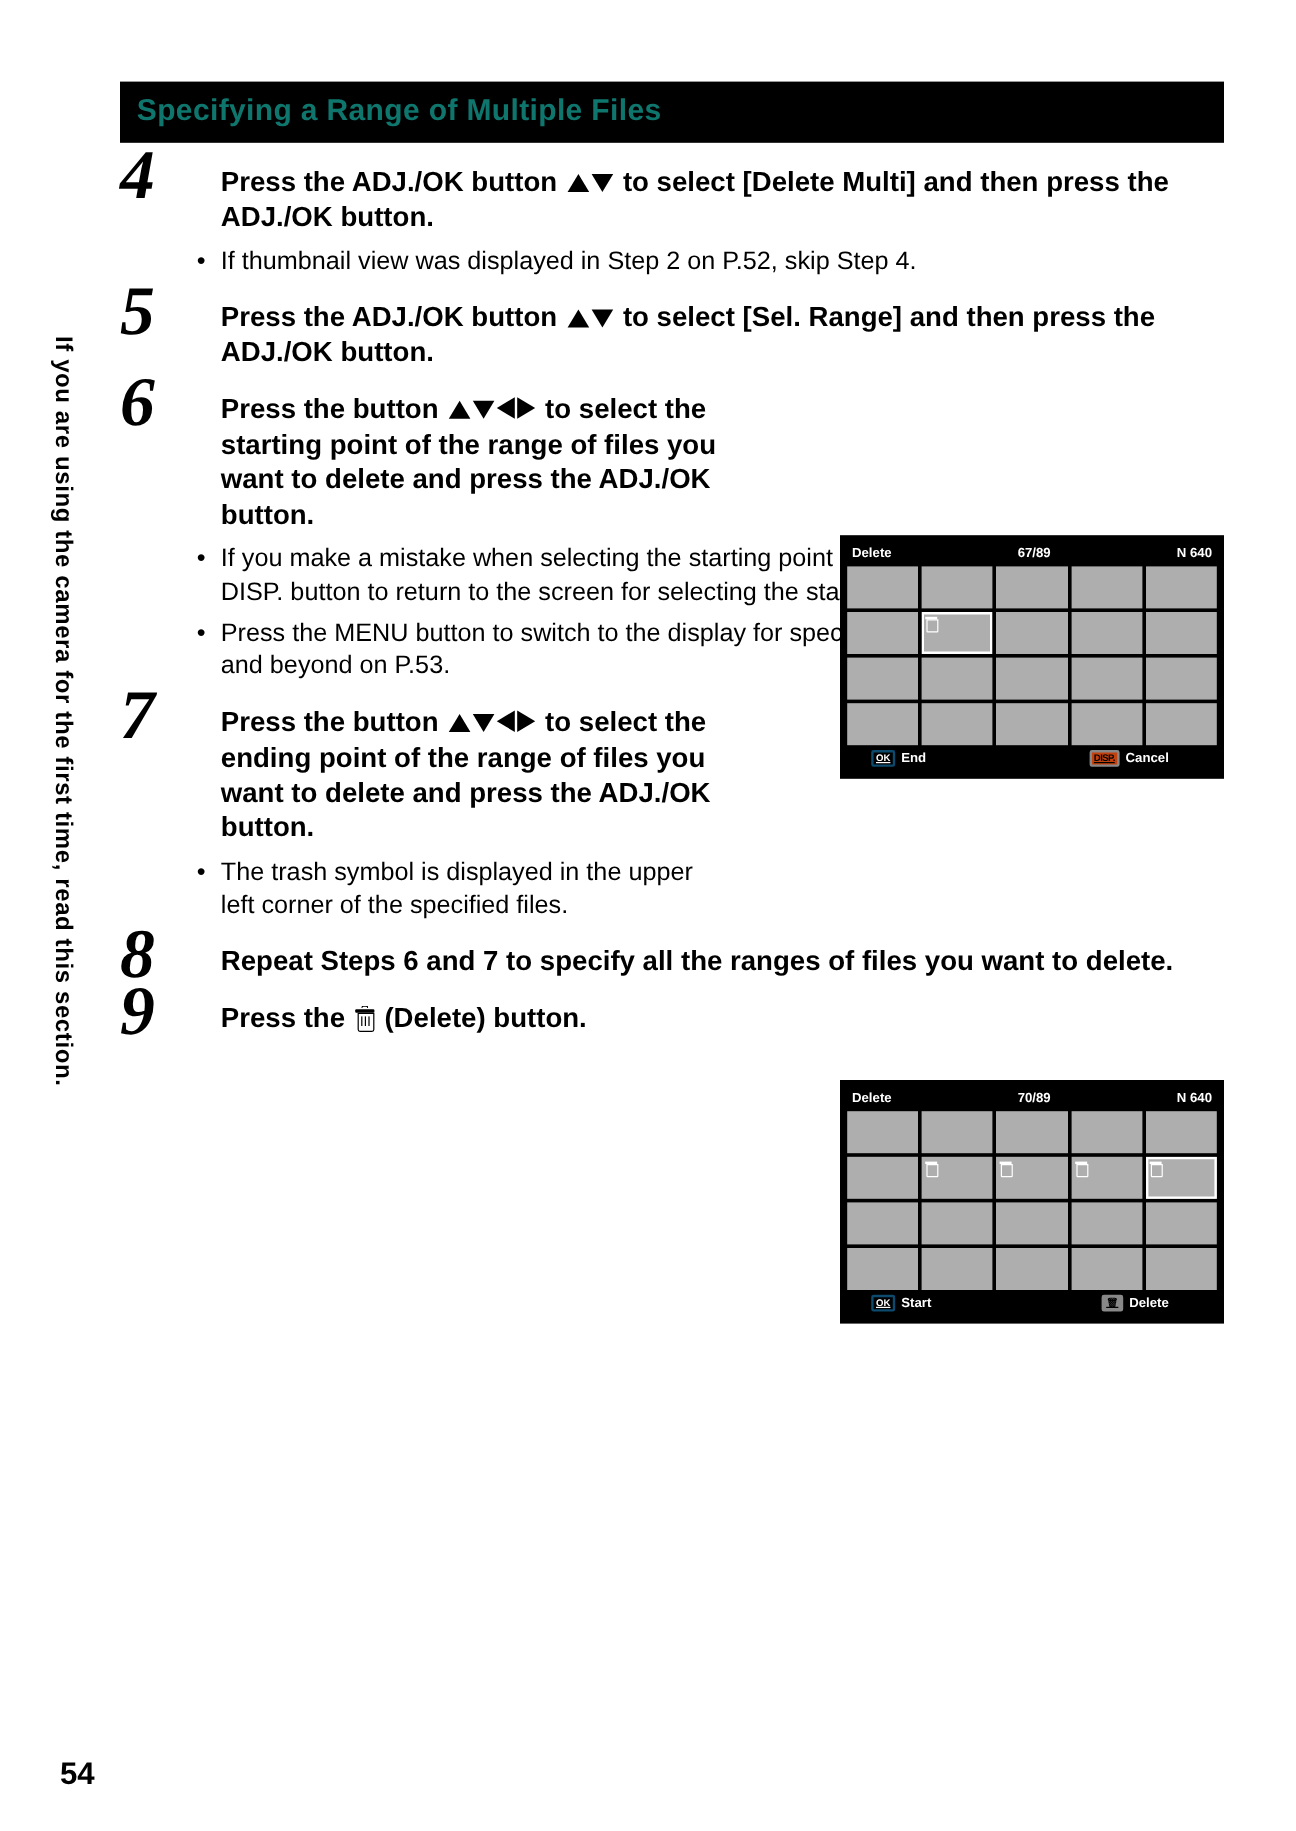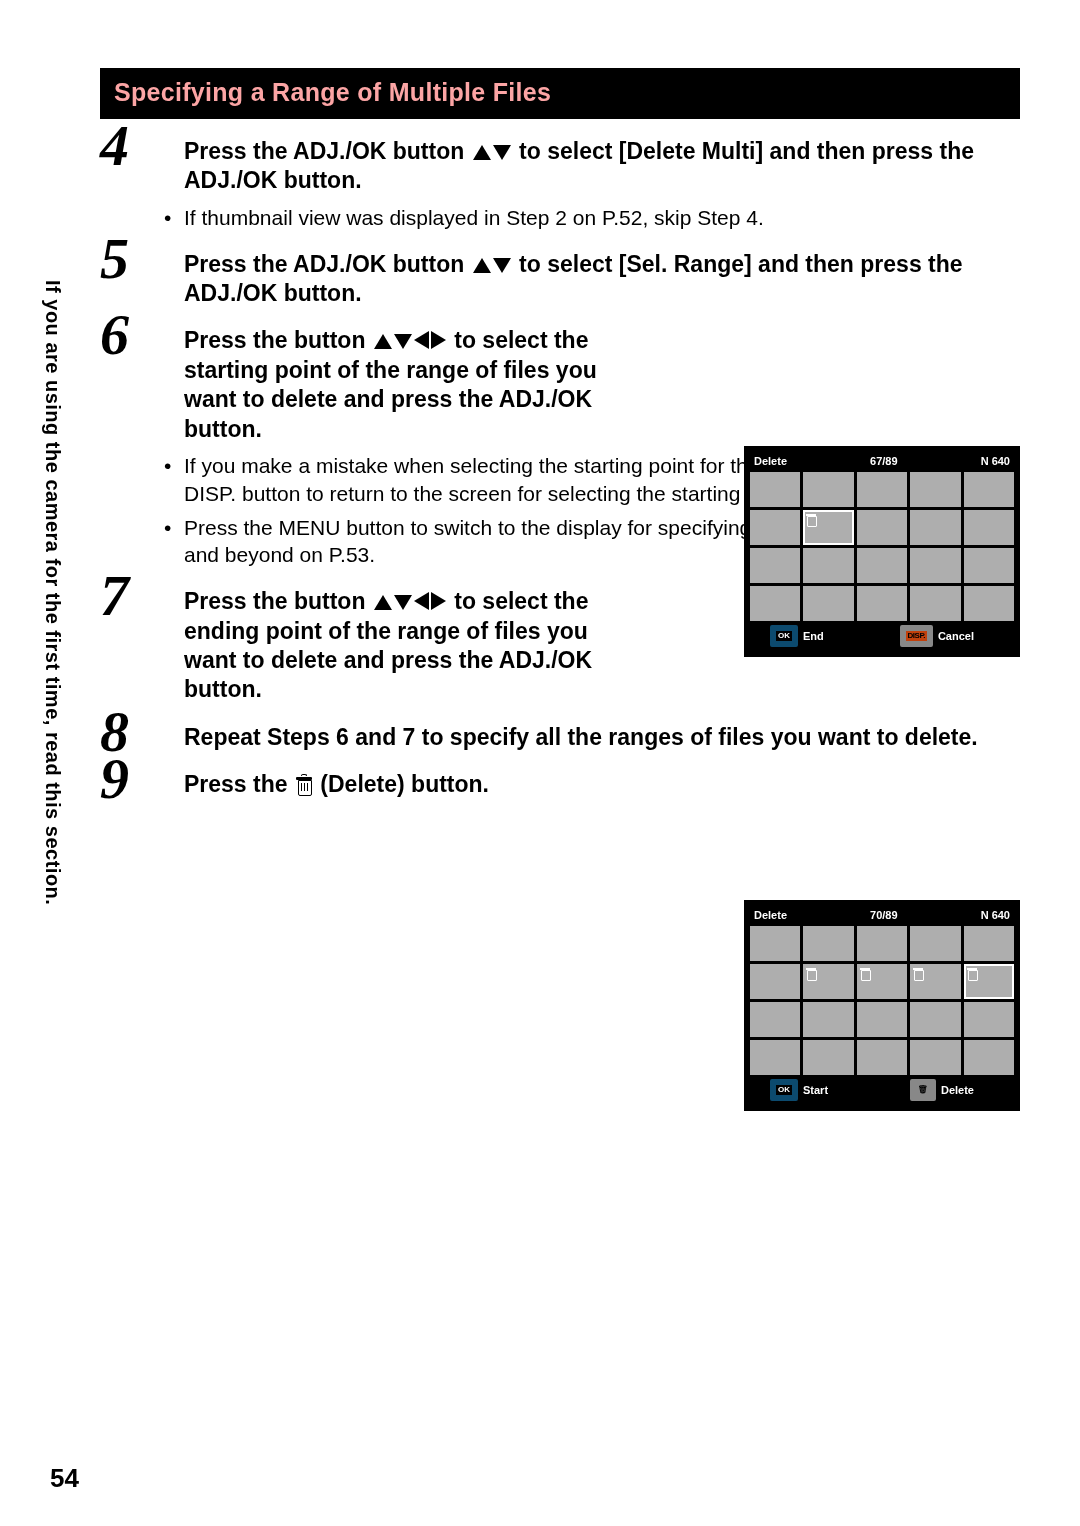--- a/index.html
+++ b/index.html
@@ -25,21 +25,21 @@
     height: 680px;
     writing-mode: vertical-rl;
     text-orientation: mixed;
     font-weight: bold;
     font-size: 20px;
     letter-spacing: 0.5px;
   }
 
   .section-header {
     background: #000;
-    color: #fca5a5;
+    color: #0f766e;
     font-weight: bold;
     font-size: 25px;
     padding: 10px 6px 12px 14px;
     margin-left: 40px;
     margin-bottom: 18px;
     letter-spacing: 0.3px;
   }
 
   .steps {
     margin-left: 40px;
@@ -153,21 +153,21 @@
     left: 5px; top: 7px;
     width: 1.2px; height: 8px;
     background: #000;
     box-shadow: 3px 0 0 #000, 6px 0 0 #000;
   }
 
   
   .lcd {
     position: absolute;
     right: 60px;
-    width: 276px;
+    width: 320px;
     background: #000;
     padding: 6px;
     font-size: 11px;
     color: #fff;
   }
   .lcd.lcd1 { top: 446px; }
   .lcd.lcd2 { top: 900px; }
   .lcd-top {
     display: flex;
     justify-content: space-between;
@@ -213,25 +213,26 @@
     display: flex;
     justify-content: space-between;
     align-items: center;
     padding: 4px 40px 4px 20px;
     font-weight: bold;
     font-size: 11px;
   }
   .lcd-foot .ftext { display: flex; align-items: center; gap: 5px; }
   .okbox, .dispbox, .delbox {
     display: inline-block;
-    border: 6px solid #0c4a6e;
+    border: 2px solid #0c4a6e;
     font-size: 8px;
     padding: 0 2px;
     line-height: 10px;
     border-radius: 2px;
+    text-decoration: underline;
   }
   .dispbox { background: #c2410c; border-color:#888; color:#000; letter-spacing: -0.5px;}
   .delbox { background: #888; border-color:#888; color:#000; }
 
   .page-number {
     position: absolute;
     left: 50px;
     bottom: 32px;
     font-weight: bold;
     font-size: 26px;
@@ -282,20 +283,23 @@
       </ul>
     </div>
 
     <div class="step">
       <div class="step-num">7</div>
       <div class="step-head narrow">
         <span>Press the button </span>
         <span class="arrows-udlr"><span class="tri up"></span><span class="tri down"></span><span class="tri left"></span><span class="tri right"></span></span>
         <span> to select the ending point of the range of files you want to delete and press the ADJ./OK button.</span>
       </div>
+      <ul class="bullets">
+        <li class="narrow-first">The trash symbol is displayed in the upper left corner of the specified files.</li>
+      </ul>
     </div>
 
     <div class="step">
       <div class="step-num">8</div>
       <div class="step-head">Repeat Steps 6 and 7 to specify all the ranges of files you want to delete.</div>
     </div>
 
     <div class="step">
       <div class="step-num">9</div>
       <div class="step-head">

